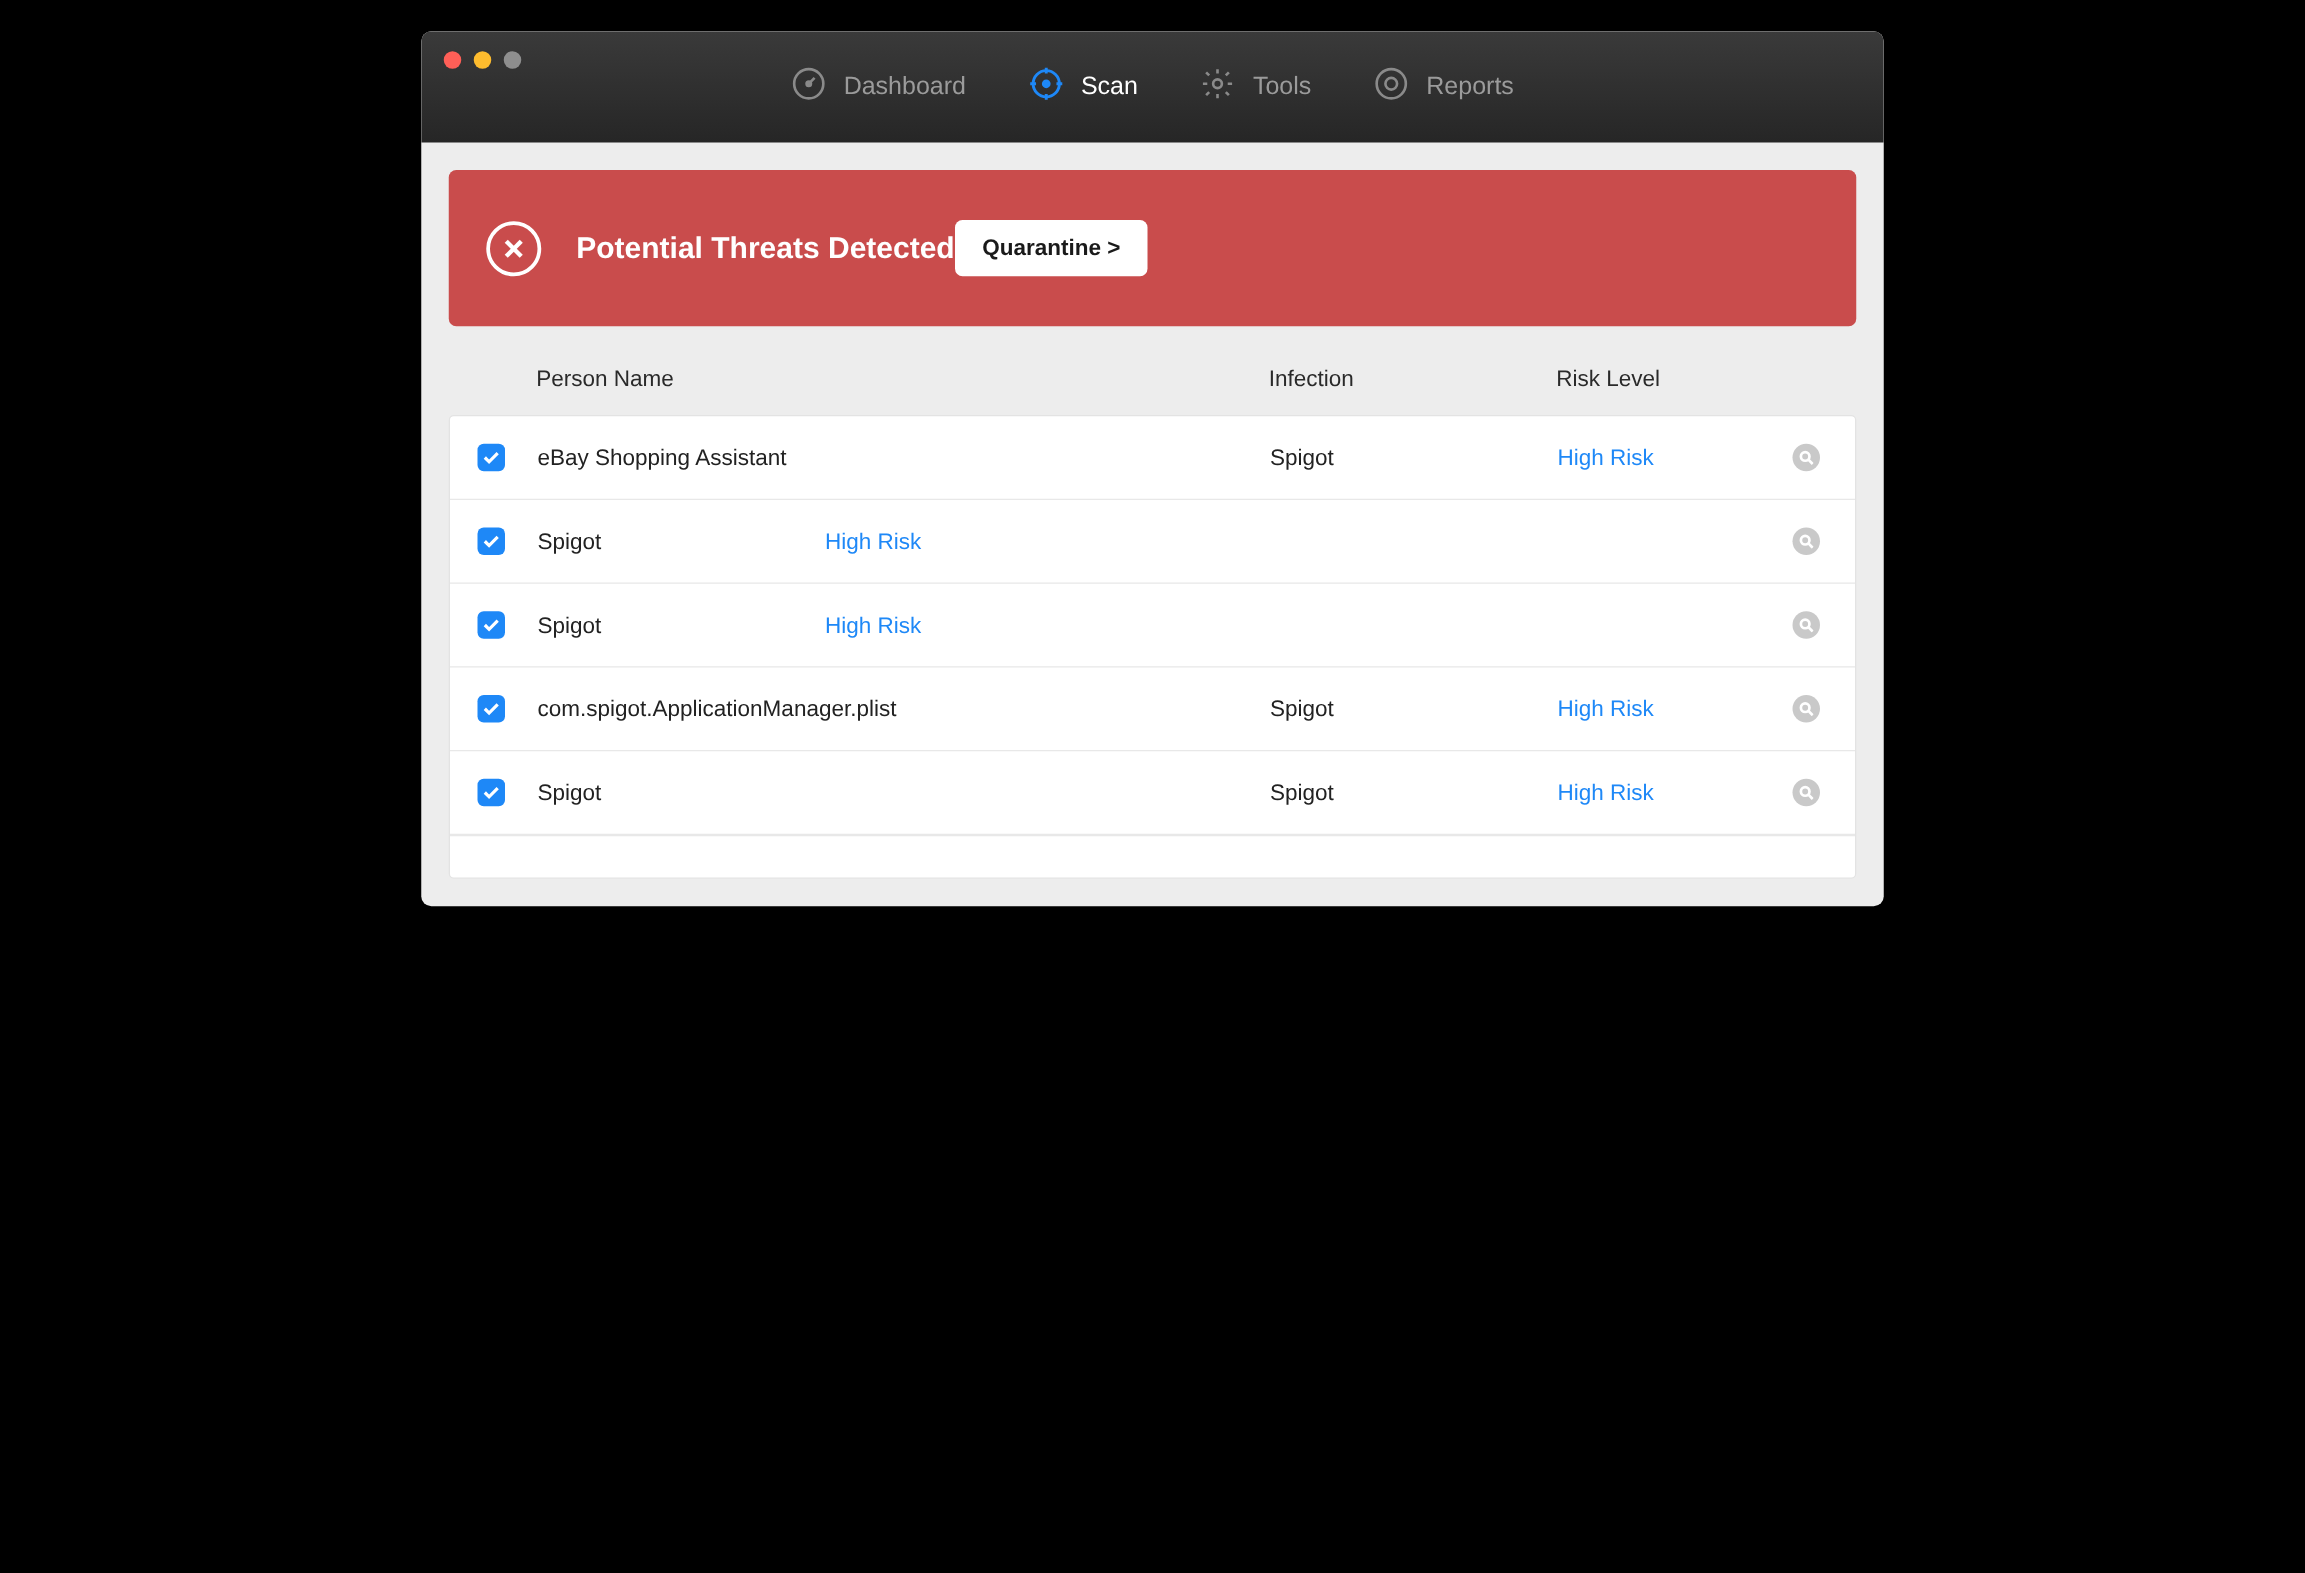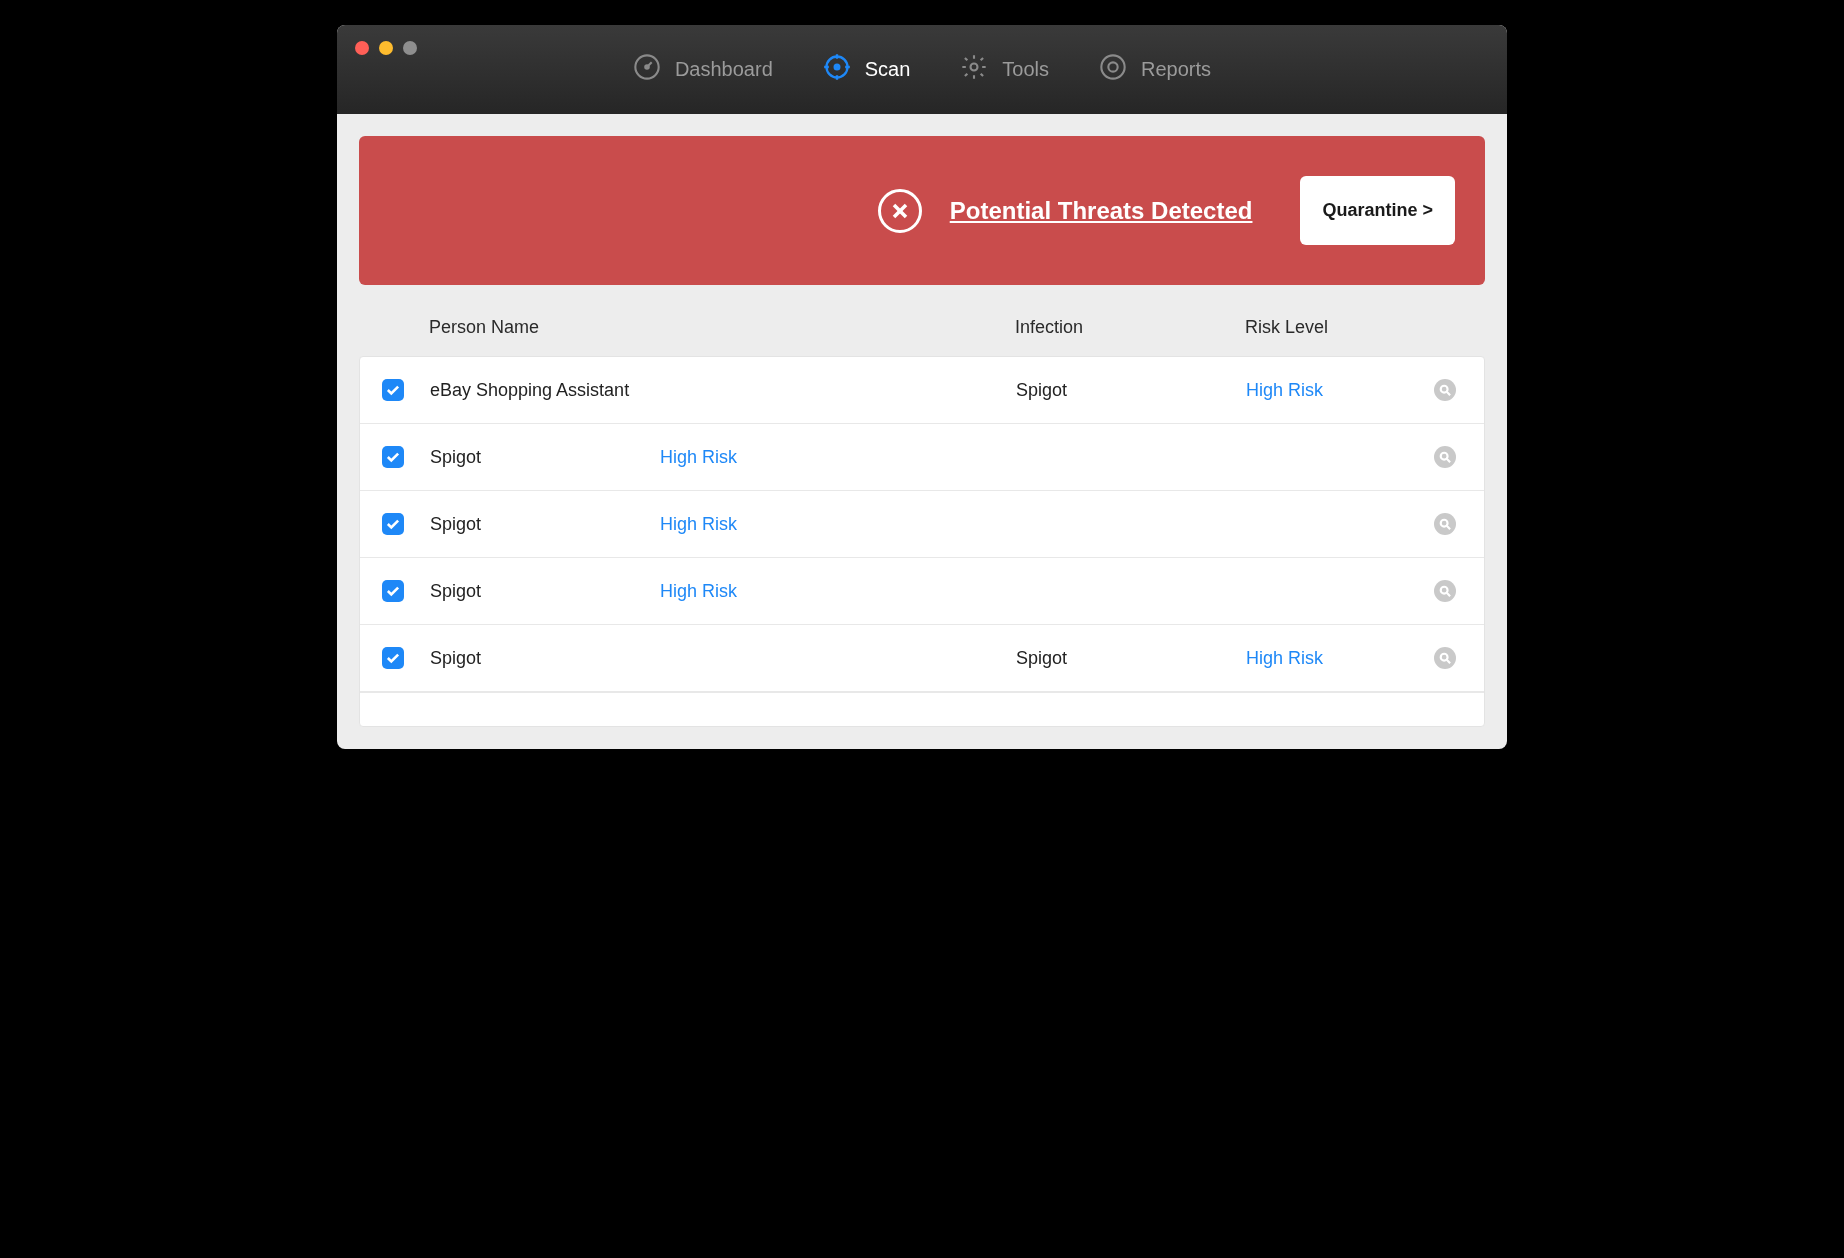--- a/index.html
+++ b/index.html
@@ -64,23 +64,22 @@
     .nav-tab.active .tab-icon svg { stroke: #1e88f7; fill: none; }
     .content {
       padding: 22px;
     }
     .alert-bar {
       background: #c94c4c;
       border-radius: 6px;
       padding: 40px 30px 40px 30px;
       display: flex;
       align-items: center;
-      justify-content: flex-end;
+      justify-content: flex-start;
       color: #fff;
-      text-decoration: underline;
     }
     .alert-left {
       display: flex;
       align-items: center;
       gap: 28px;
     }
     .alert-icon {
       width: 44px;
       height: 44px;
       border: 3px solid #fff;
@@ -95,23 +94,22 @@
       font-size: 24px;
       font-weight: 600;
     }
     .quarantine-btn {
       background: #fff;
       color: #1a1a1a;
       border: none;
       border-radius: 6px;
       font-size: 18px;
       font-weight: 600;
-      padding: 24px 22px;
+      padding: 12px 22px;
       cursor: pointer;
-      margin-left: 48px;
     }
     .table-wrap {
       margin-top: 10px;
     }
     .table-header {
       display: flex;
       padding: 22px 28px 18px 70px;
       color: #2a2a2a;
       font-size: 18px;
       font-weight: 400;
@@ -306,20 +304,21 @@
             </div>
           </div>
         </div>
 
         <div class="row">
           <div class="checkbox">
             <svg viewBox="0 0 16 14">
                 <polyline points="2,7 6,11 14,3"></polyline>
               </svg>
           </div>
+          <div class="cell-name">com.spigot.ApplicationManager.plist</div>
           <div class="cell-infection">Spigot</div>
           <div class="cell-risk">High Risk</div>
           <div class="cell-action">
             <div class="mag-btn">
               <svg viewBox="0 0 14 14">
                   <circle cx="6" cy="6" r="4"></circle>
                   <line x1="9" y1="9" x2="13" y2="13"></line>
                 </svg>
             </div>
           </div>

